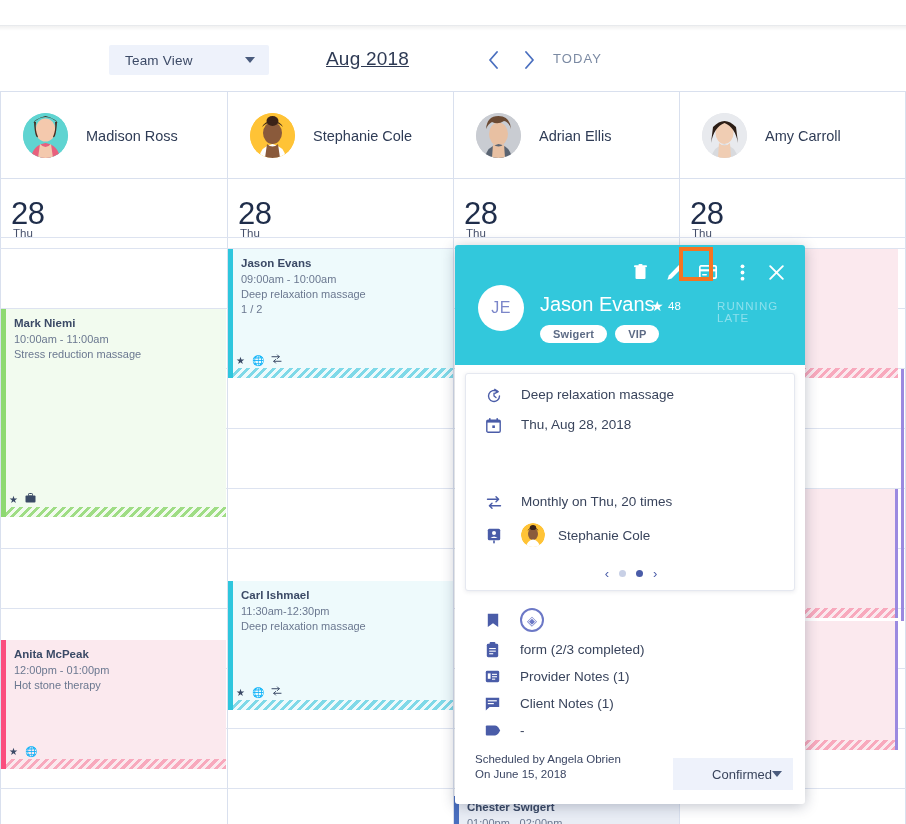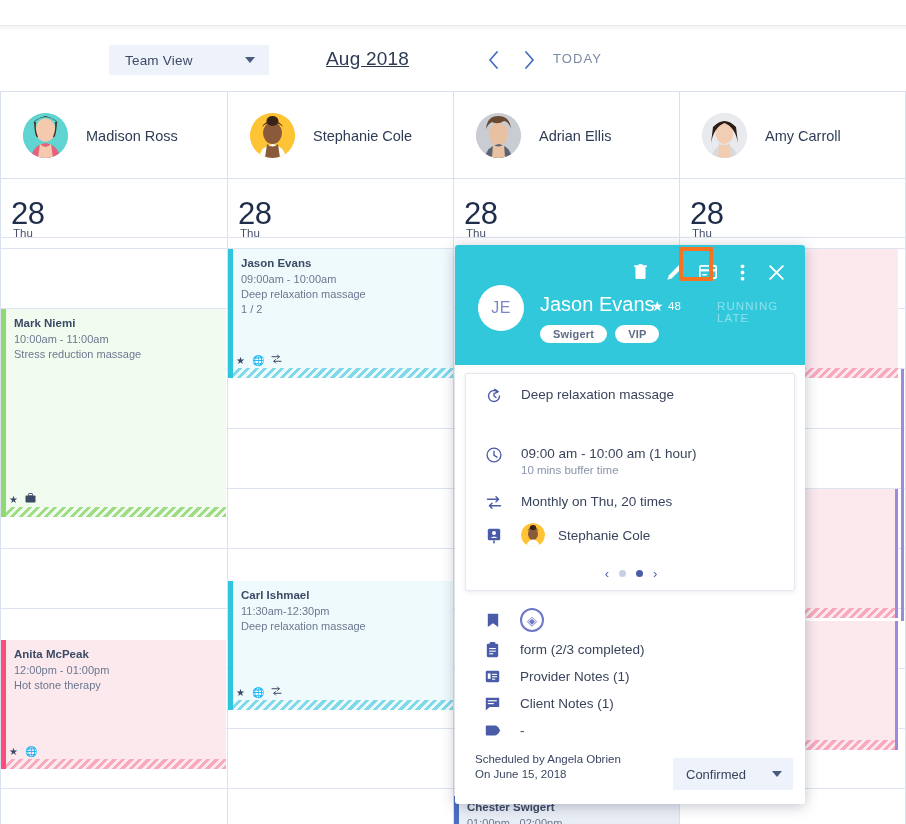--- a/index.html
+++ b/index.html
@@ -157,21 +157,21 @@
   .globe{
     width:24px;height:24px;border-radius:50%;
     border:2px solid #6c78c6; color:#6c78c6;
     display:flex;align-items:center;justify-content:center; font-size:13px;
   }
 
   .pop-foot{ position:absolute; left:20px; bottom:22px; }
   .foot-line{ font-size:11.5px; color:#3b4663; line-height:15px; }
   .statusbox{
     position:absolute; right:12px; bottom:14px; width:120px; height:32px;
-    background:#eef2fb; display:flex; align-items:center; justify-content:space-between;
+    background:#eef2fb; display:flex; align-items:center; justify-content:flex-end;
     padding:0 11px 0 13px; cursor:pointer;
   }
   .statusbox .t{ font-size:13px; color:#39445c; }
 </style>
 </head>
 <body>
 
 <div id="root">
 
   <div class="topstrip"></div>
@@ -446,33 +446,33 @@
         <div class="dicon">
           <svg width="16" height="16" viewBox="0 0 16 16" fill="none">
             <path d="M13.5 8a5.5 5.5 0 1 1-2.2-4.4" stroke="#4a5ca8" stroke-width="1.4" stroke-linecap="round"></path>
             <path d="M8.3 1.2 L12.2 3.6 L8.4 5.6" stroke="#4a5ca8" stroke-width="1.4" stroke-linejoin="round" fill="none"></path>
             <path d="M8 5.2V8l2 1.6" stroke="#4a5ca8" stroke-width="1.3" stroke-linecap="round"></path>
           </svg>
         </div>
         <div class="dtext">Deep relaxation massage</div>
       </div>
 
-
-      <div class="drow" style="top:72px">
+      <div class="drow" style="top:43px">
         <div class="dicon">
-          <svg width="16" height="16" viewBox="0 0 16 16">
-            <circle cx="8" cy="8" r="6.9" fill="none" stroke="#4a5ca8" stroke-width="1.35"></circle>
-            <path d="M8 4.2V8.3l3 1.8" stroke="#4a5ca8" stroke-width="1.35" stroke-linecap="round" fill="none"></path>
-          </svg>
-        </div>
-        <div>
-          <div class="dtext">09:00 am - 10:00 am (1 hour)</div>
-          <div class="dsub">10 mins buffer time</div>
-        </div>
-      </div>
+          <svg width="15" height="15" viewBox="0 0 15 15">
+            <rect x="0.8" y="2.2" width="13.4" height="12" rx="1.3" fill="none" stroke="#4a5ca8" stroke-width="1.4"></rect>
+            <rect x="0.8" y="2.2" width="13.4" height="2.4" fill="#4a5ca8"></rect>
+            <rect x="3" y="0" width="1.6" height="3" rx="0.7" fill="#4a5ca8"></rect>
+            <rect x="10.4" y="0" width="1.6" height="3" rx="0.7" fill="#4a5ca8"></rect>
+            <rect x="6.3" y="7.4" width="2.6" height="2.6" fill="#4a5ca8"></rect>
+          </svg>
+        </div>
+        <div class="dtext">Thu, Aug 28, 2018</div>
+      </div>
+
 
       <div class="drow" style="top:120px">
         <div class="dicon">
           <svg width="16" height="15" viewBox="0 0 16 15" fill="none">
             <path d="M1.5 4.2h11M10 1.7l2.6 2.5-2.6 2.5" stroke="#4a5ca8" stroke-width="1.4" stroke-linecap="round" stroke-linejoin="round"></path>
             <path d="M14.5 10.8h-11M6 8.3L3.4 10.8 6 13.3" stroke="#4a5ca8" stroke-width="1.4" stroke-linecap="round" stroke-linejoin="round"></path>
           </svg>
         </div>
         <div class="dtext">Monthly on Thu, 20 times</div>
       </div>

